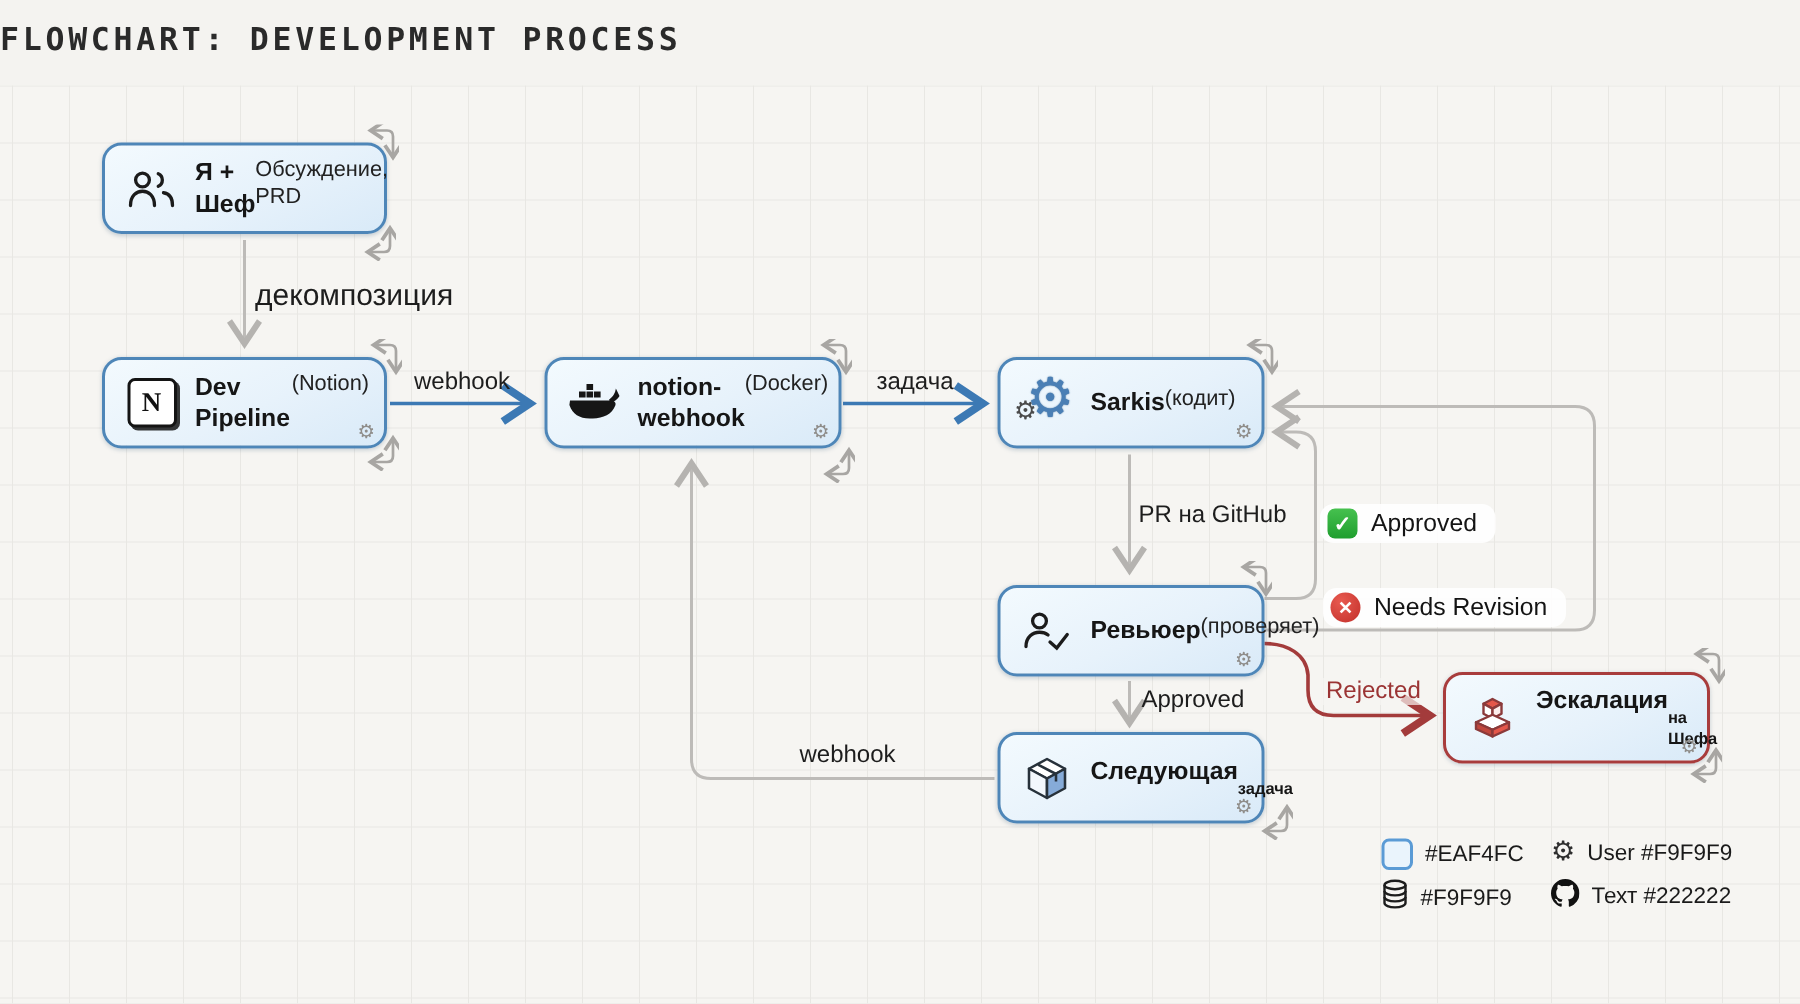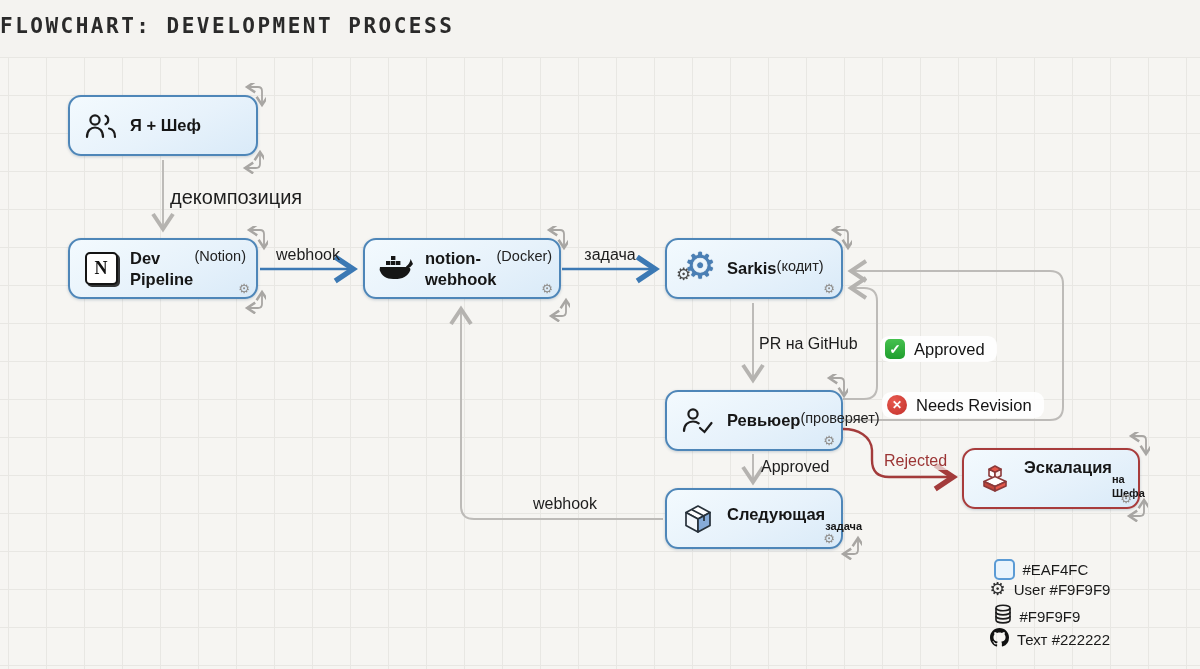--- a/index.html
+++ b/index.html
@@ -38,21 +38,21 @@
   .flag-row{position:absolute;display:flex;align-items:center;gap:9px;
     background:rgba(255,255,255,.88);border-radius:9px;padding:3px 12px 3px 5px;
     font-size:16.5px;color:#141414;}
   .check-ic{width:20px;height:20px;border-radius:5px;flex:0 0 20px;
     background:linear-gradient(180deg,#46c14f,#1f9e2e);display:flex;align-items:center;
     justify-content:center;color:#fff;font-weight:700;font-size:14px;}
   .cross-ic{width:20px;height:20px;border-radius:50%;flex:0 0 20px;
     background:radial-gradient(circle at 35% 30%,#e85a50,#c22f2a);display:flex;
     align-items:center;justify-content:center;color:#fff;font-weight:700;font-size:12px;}
   .legend{position:absolute;left:921px;top:559px;width:258px;font-size:15px;color:#1a1a1a;}
-  .lrow{display:flex;align-items:center;margin-bottom:6px;flex-direction:column;}
+  .lrow{display:flex;align-items:flex-start;margin-bottom:6px;}
   .litem{display:flex;align-items:center;gap:8px;}
   .litem.c1{width:113px;}
   .lsq{width:17px;height:17px;border:2.5px solid #5B9BD5;background:#EAF4FC;border-radius:5px;}
   .lgear{font-size:18px;color:#2e2e2e;font-family:"DejaVu Sans",sans-serif;line-height:1;}
   .notion-ic{width:29px;height:29px;border:2.2px solid #141414;border-radius:5px;
     background:#fff;display:flex;align-items:center;justify-content:center;
     font-family:"Liberation Serif",serif;font-weight:700;font-size:18px;color:#111;
     box-shadow:2px 2px 0 rgba(20,20,20,.85);}
   .corner{position:absolute;}
 </style>
@@ -141,20 +141,21 @@
     <span class="nicon">
       <svg width="34" height="28" viewBox="0 0 34 28" fill="none" stroke="#1b1b1b" stroke-width="2.2" stroke-linecap="round">
         <circle cx="11" cy="8" r="4.6"></circle>
         <path d="M3,25 c0,-6.5 4,-9.5 8,-9.5 c4,0 8,3 8,9.5"></path>
         <path d="M21.5,3.8 a4.6,4.6 0 0 1 0,8.4"></path>
         <path d="M25,16.5 c4,0.6 6,3.8 6,8.5"></path>
       </svg>
     </span>
     <span class="ntext">
       <span class="ntitle">Я + Шеф</span>
+      <span class="nsub">Обсуждение, PRD</span>
     </span>
   </div>
 
   <div class="node" style="left:68px;top:238px;width:190px">
     <span class="nicon">
       <span class="notion-ic">N</span>
     </span>
     <span class="ntext">
       <span class="ntitle">Dev Pipeline</span>
       <span class="nsub">(Notion)</span>

